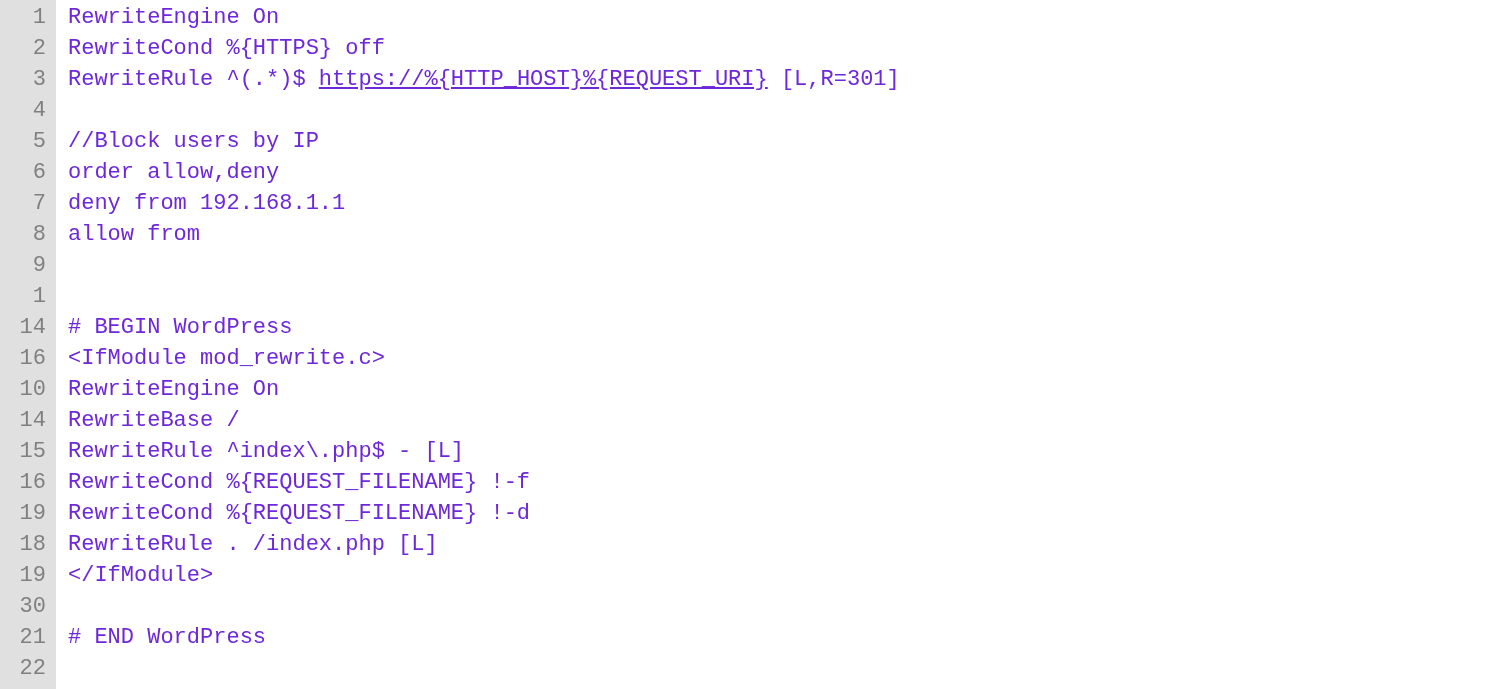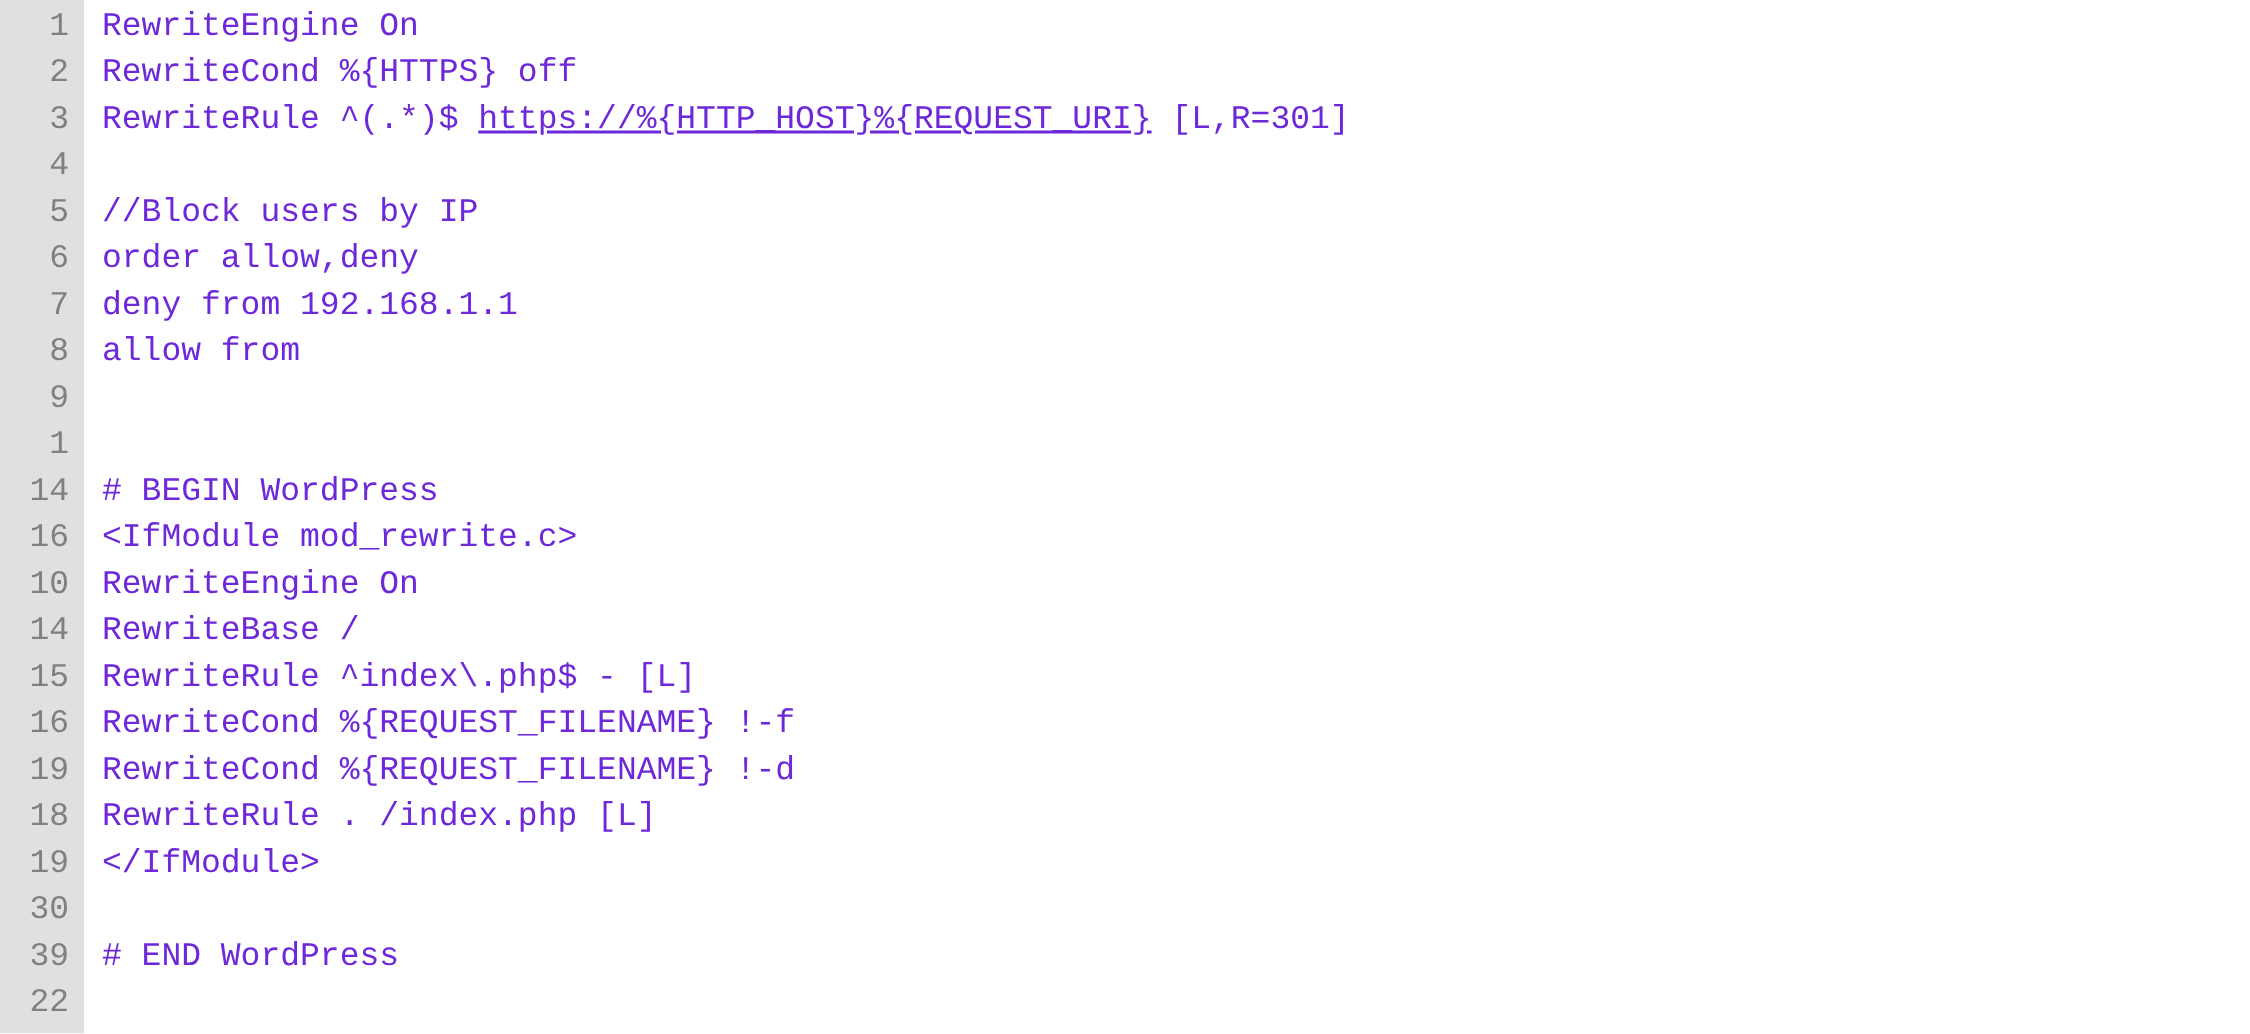--- a/index.html
+++ b/index.html
@@ -65,17 +65,17 @@
       <div class="lineno">14</div>
       <div class="lineno">16</div>
       <div class="lineno">10</div>
       <div class="lineno">14</div>
       <div class="lineno">15</div>
       <div class="lineno">16</div>
       <div class="lineno">19</div>
       <div class="lineno">18</div>
       <div class="lineno">19</div>
       <div class="lineno">30</div>
-      <div class="lineno">39</div>
+      <div class="lineno">21</div>
       <div class="lineno">22</div>
     </div>
   <div class="code"><div class="line"><span>RewriteEngine On</span></div><div class="line"><span>RewriteCond %{HTTPS} off</span></div><div class="line"><span>RewriteRule ^(.*)$ </span><span class="underline">https://%{HTTP_HOST}%{REQUEST_URI}</span><span> [L,R=301]</span></div><div class="line">&nbsp;</div><div class="line"><span>//Block users by IP</span></div><div class="line"><span>order allow,deny</span></div><div class="line"><span>deny from 192.168.1.1</span></div><div class="line"><span>allow from</span></div><div class="line">&nbsp;</div><div class="line">&nbsp;</div><div class="line"><span># BEGIN WordPress</span></div><div class="line"><span>&lt;IfModule mod_rewrite.c&gt;</span></div><div class="line"><span>RewriteEngine On</span></div><div class="line"><span>RewriteBase /</span></div><div class="line"><span>RewriteRule ^index\.php$ - [L]</span></div><div class="line"><span>RewriteCond %{REQUEST_FILENAME} !-f</span></div><div class="line"><span>RewriteCond %{REQUEST_FILENAME} !-d</span></div><div class="line"><span>RewriteRule . /index.php [L]</span></div><div class="line"><span>&lt;/IfModule&gt;</span></div><div class="line">&nbsp;</div><div class="line"><span># END WordPress</span></div><div class="line">&nbsp;</div></div>
 </div>
 
 </body></html>

